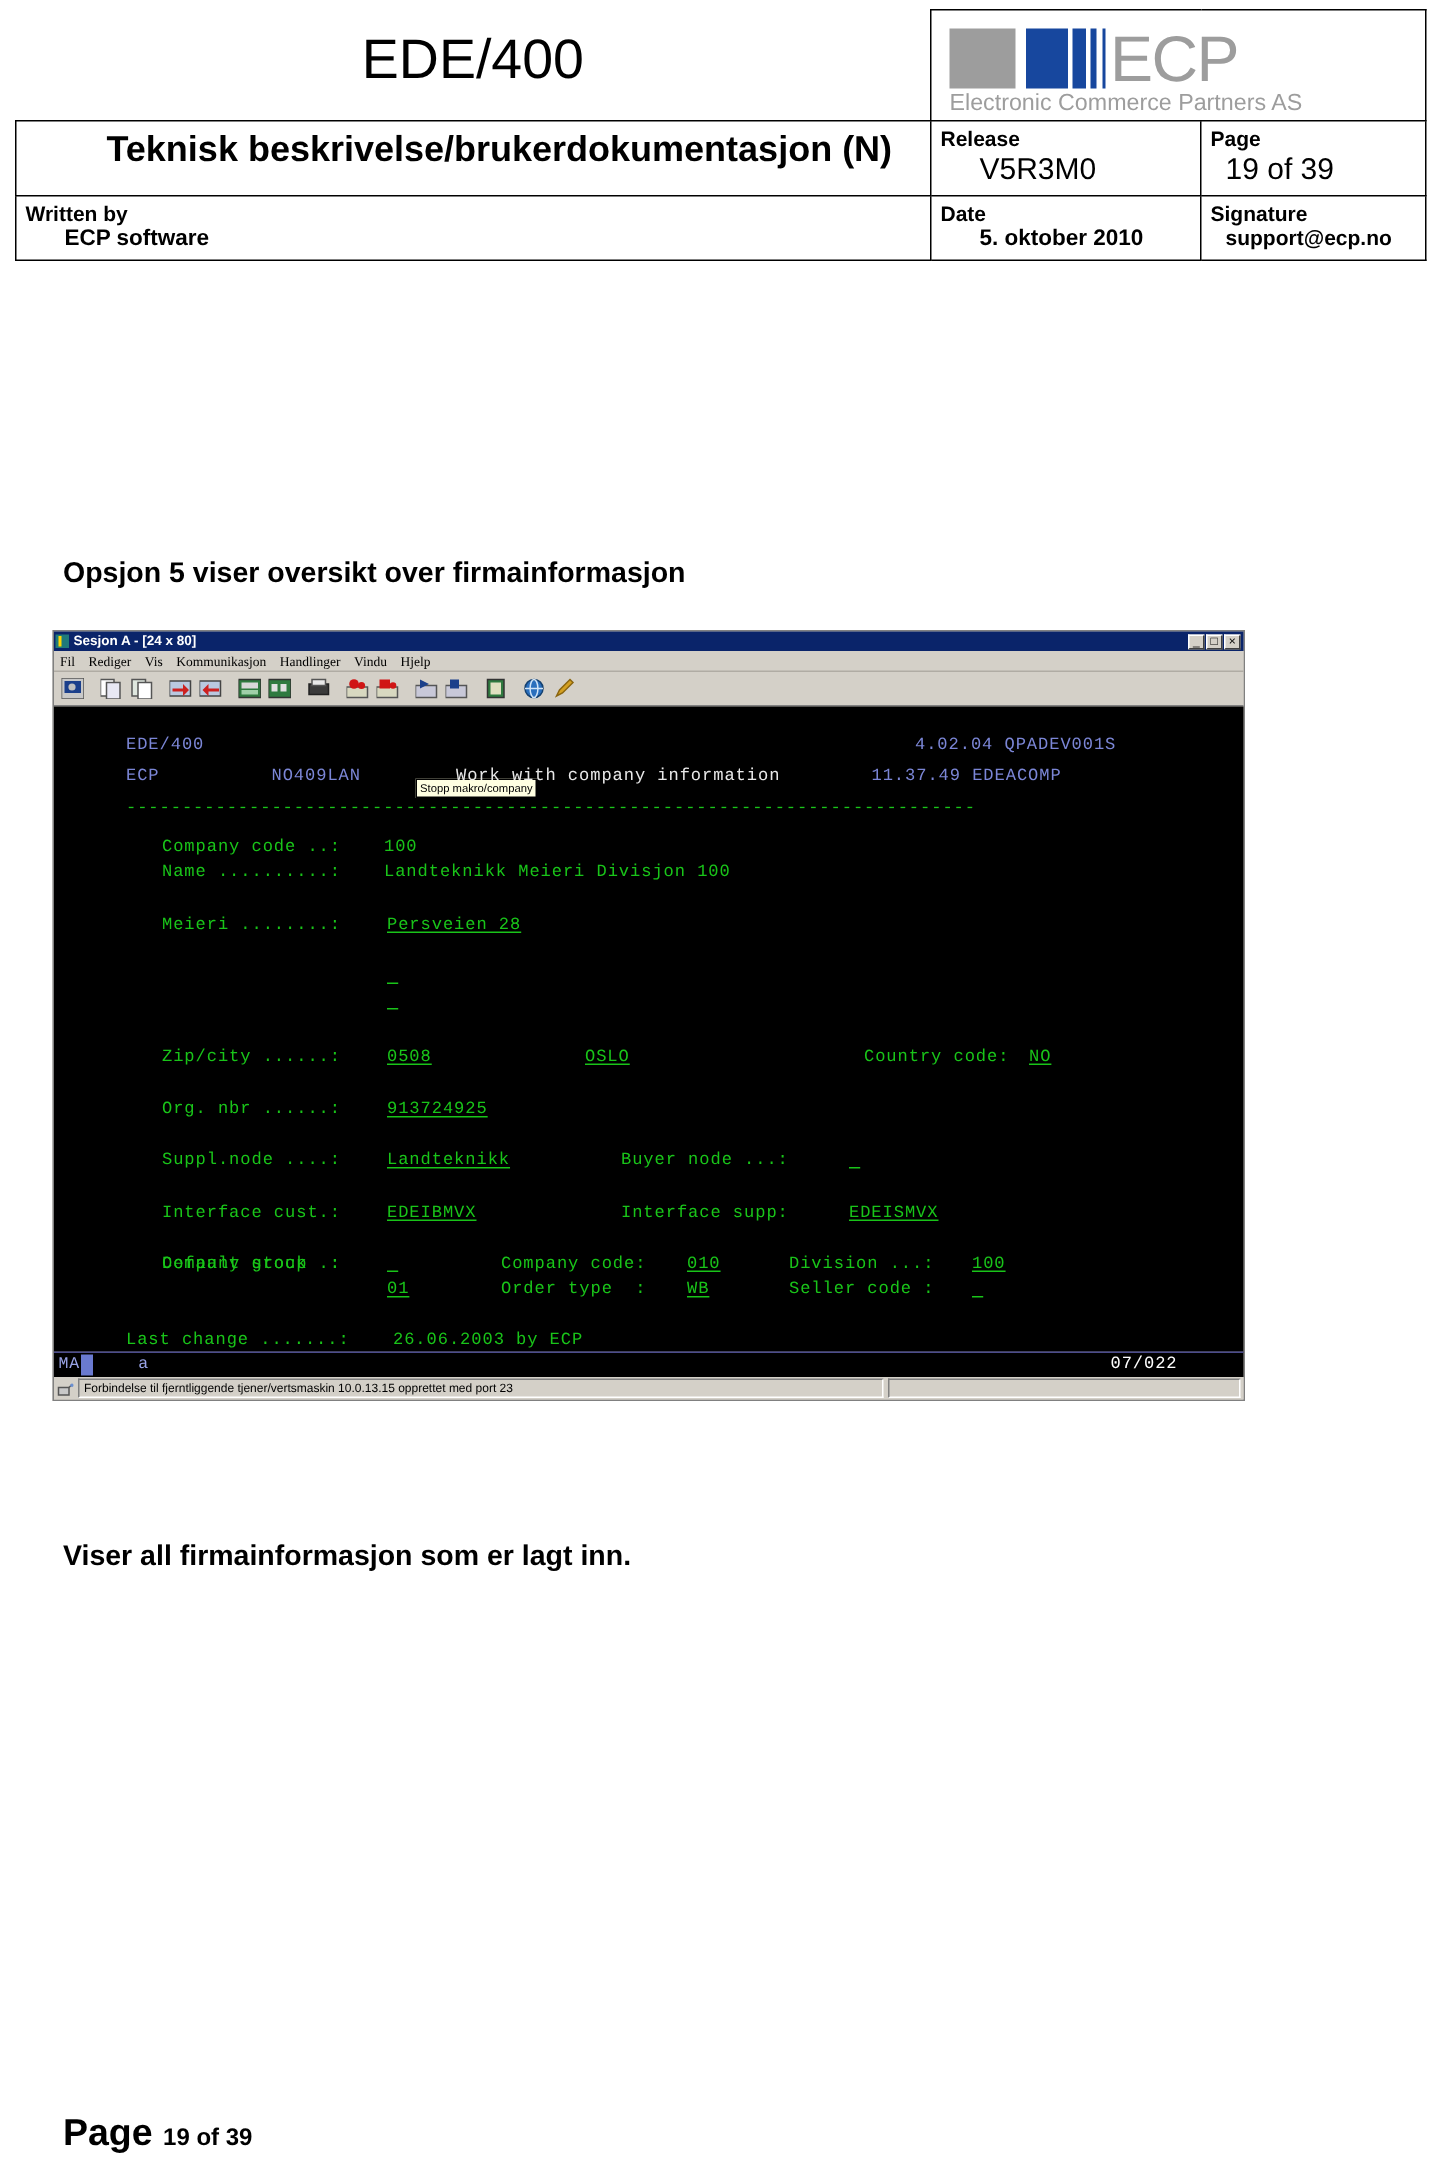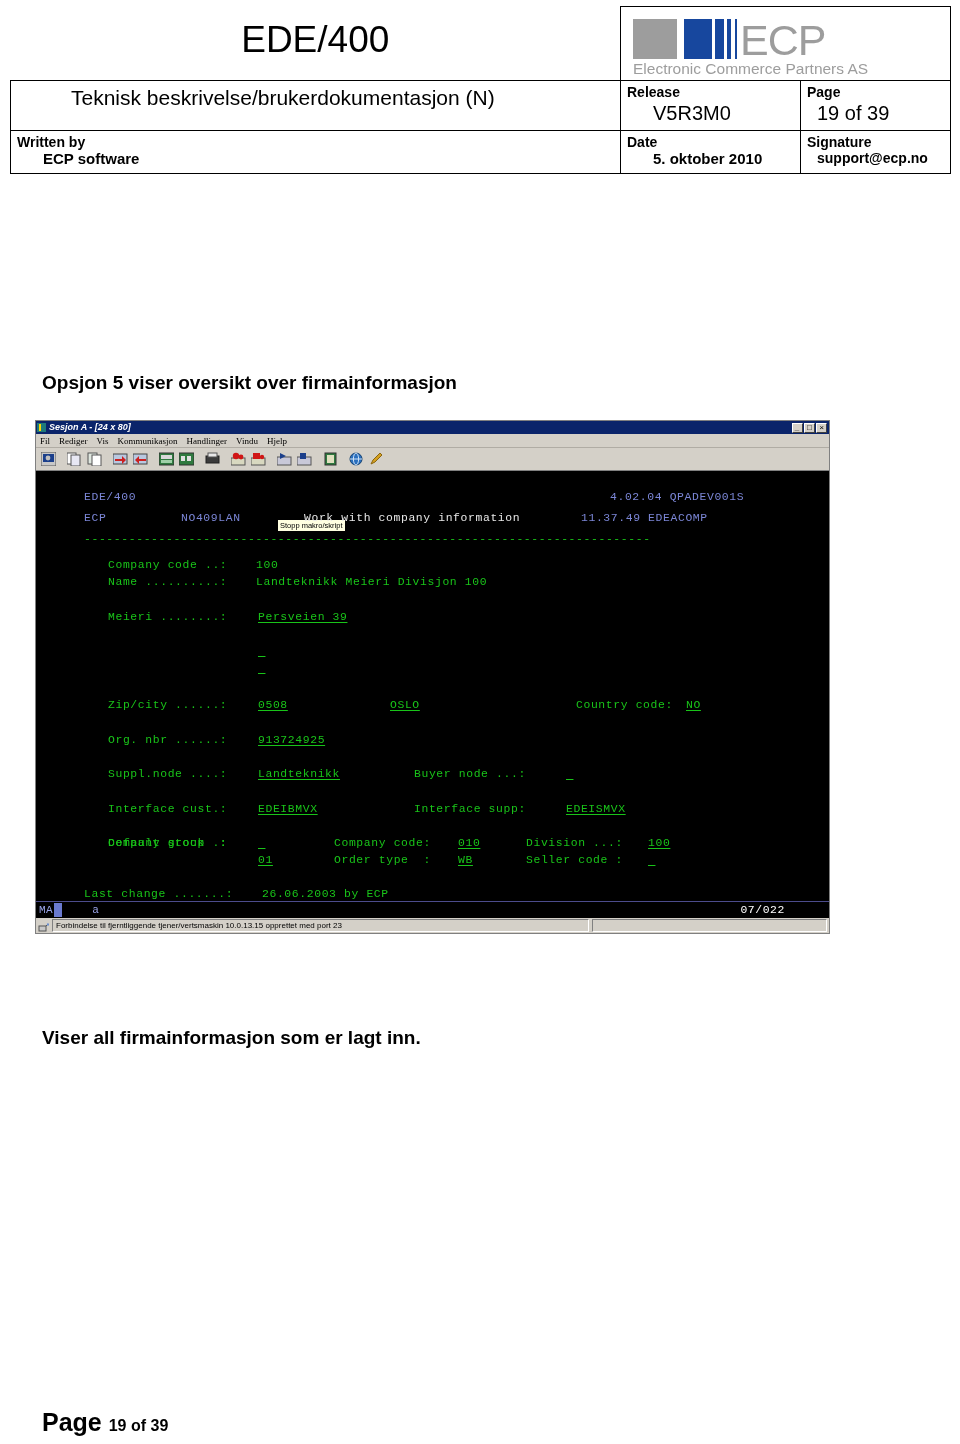--- a/index.html
+++ b/index.html
@@ -32,22 +32,22 @@
 
   .title-main {
     font-size: 37px;
     font-weight: 400;
     text-align: center;
     letter-spacing: 0px;
     padding-top: 12px;
     padding-bottom: 4px;
   }
   .title-sub {
-    font-size: 21px;
-    font-weight: normal;
+    font-size: 24px;
+    font-weight: bold;
     line-height: 1.28;
     padding: 4px 6px 8px 60px;
   }
   .lbl {
     font-size: 14px;
     font-weight: bold;
     line-height: 1.18;
   }
   .val {
     font-size: 15px;
@@ -128,21 +128,20 @@
     left: 35px; top: 420px;
     width: 795px;
     background: #d4d0c8;
     border: 1px solid #808080;
   }
   .title-bar {
     height: 13px;
     background: linear-gradient(to right, #0a246a, #0a246a);
     display: flex; align-items: center;
     padding: 0 1px;
-    font-style: italic;
   }
   .tb-icon {
     width: 9px; height: 9px;
     background: #1f7a7a;
     margin-right: 3px;
     flex: 0 0 auto;
     position: relative;
   }
   .tb-icon::after{
     content:"";
@@ -499,40 +498,40 @@
     </span>
     <span class="tbtn">
       <svg width="15" height="14">
           <path d="M2 12 L4 8 L11 1 L13 3 L6 10 Z" fill="#d4a020" stroke="#8a6510"></path>
         </svg>
     </span>
   </div>
 
   <div class="term-screen">
 
-    <div class="tooltip">Stopp makro/skript</div>
+    <div class="tooltip">Stopp makro/company</div>
 
     <div class="tline c-blue" style="left:48px; top:20px;">EDE/400</div>
     <div class="tline c-blue" style="left:574px; top:20px;">4.02.04 QPADEV001S</div>
 
     <div class="tline c-blue" style="left:48px; top:41px;">ECP</div>
     <div class="tline c-blue" style="left:145px; top:41px;">NO409LAN</div>
     <div class="tline c-white" style="left:268px; top:41px;">Work with company information</div>
     <div class="tline c-blue" style="left:545px; top:41px;">11.37.49 EDEACOMP</div>
 
     <div class="tline c-green" style="left:48px; top:62px;">----------------------------------------------------------------------------</div>
 
     <div class="tline c-green" style="left:72px; top:88px;">Company code ..:</div>
     <div class="tline c-green" style="left:220px; top:88px;">100</div>
 
     <div class="tline c-green" style="left:72px; top:105px;">Name ..........:</div>
     <div class="tline c-green" style="left:220px; top:105px;">Landteknikk Meieri Divisjon 100</div>
 
     <div class="tline c-green" style="left:72px; top:140px;">Meieri ........:</div>
-    <div class="tline c-green u" style="left:222px; top:140px; width:288px;">Persveien 39</div>
+    <div class="tline c-green u" style="left:222px; top:140px; width:288px;">Persveien 28</div>
     <div class="tline c-green u" style="left:222px; top:174px; width:288px;">&nbsp;</div>
     <div class="tline c-green u" style="left:222px; top:191px; width:288px;">&nbsp;</div>
 
     <div class="tline c-green" style="left:72px; top:228px;">Zip/city ......:</div>
     <div class="tline c-green u" style="left:222px; top:228px; width:128px;">0508</div>
     <div class="tline c-green u" style="left:354px; top:228px; width:178px;">OSLO</div>
     <div class="tline c-green" style="left:540px; top:228px;">Country code:</div>
     <div class="tline c-green u" style="left:650px; top:228px; width:22px;">NO</div>
 
     <div class="tline c-green" style="left:72px; top:263px;">Org. nbr ......:</div>

